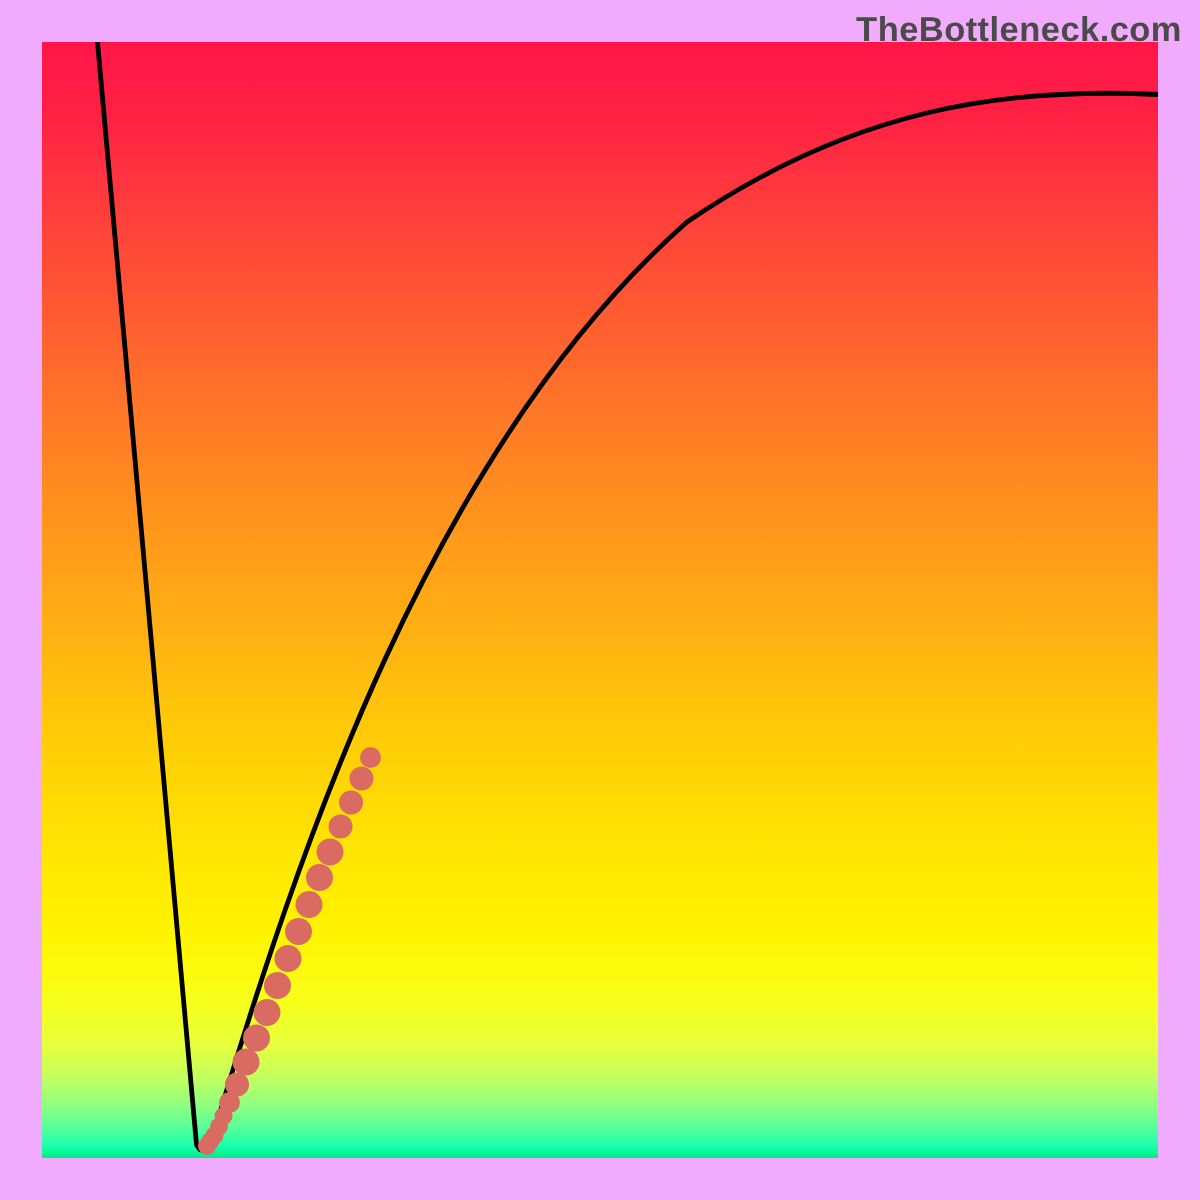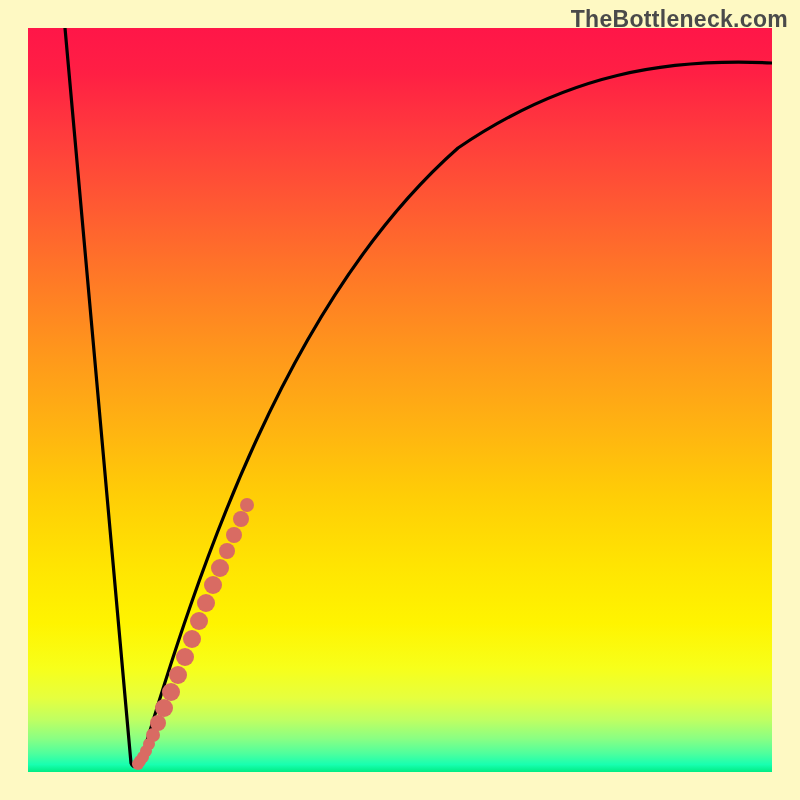--- a/index.html
+++ b/index.html
@@ -8,21 +8,21 @@
     width: 800px;
     height: 800px;
     overflow: hidden;
     background: #000;
     font-family: Arial, Helvetica, sans-serif;
   }
   .frame {
     position: relative;
     width: 800px;
     height: 800px;
-    background: #fef9c3;
+    background: #f0abfc;
   }
   .plot {
     position: absolute;
     left: 28px;
     top: 28px;
     width: 744px;
     height: 744px;
   }
   .gradient {
     position: absolute;

